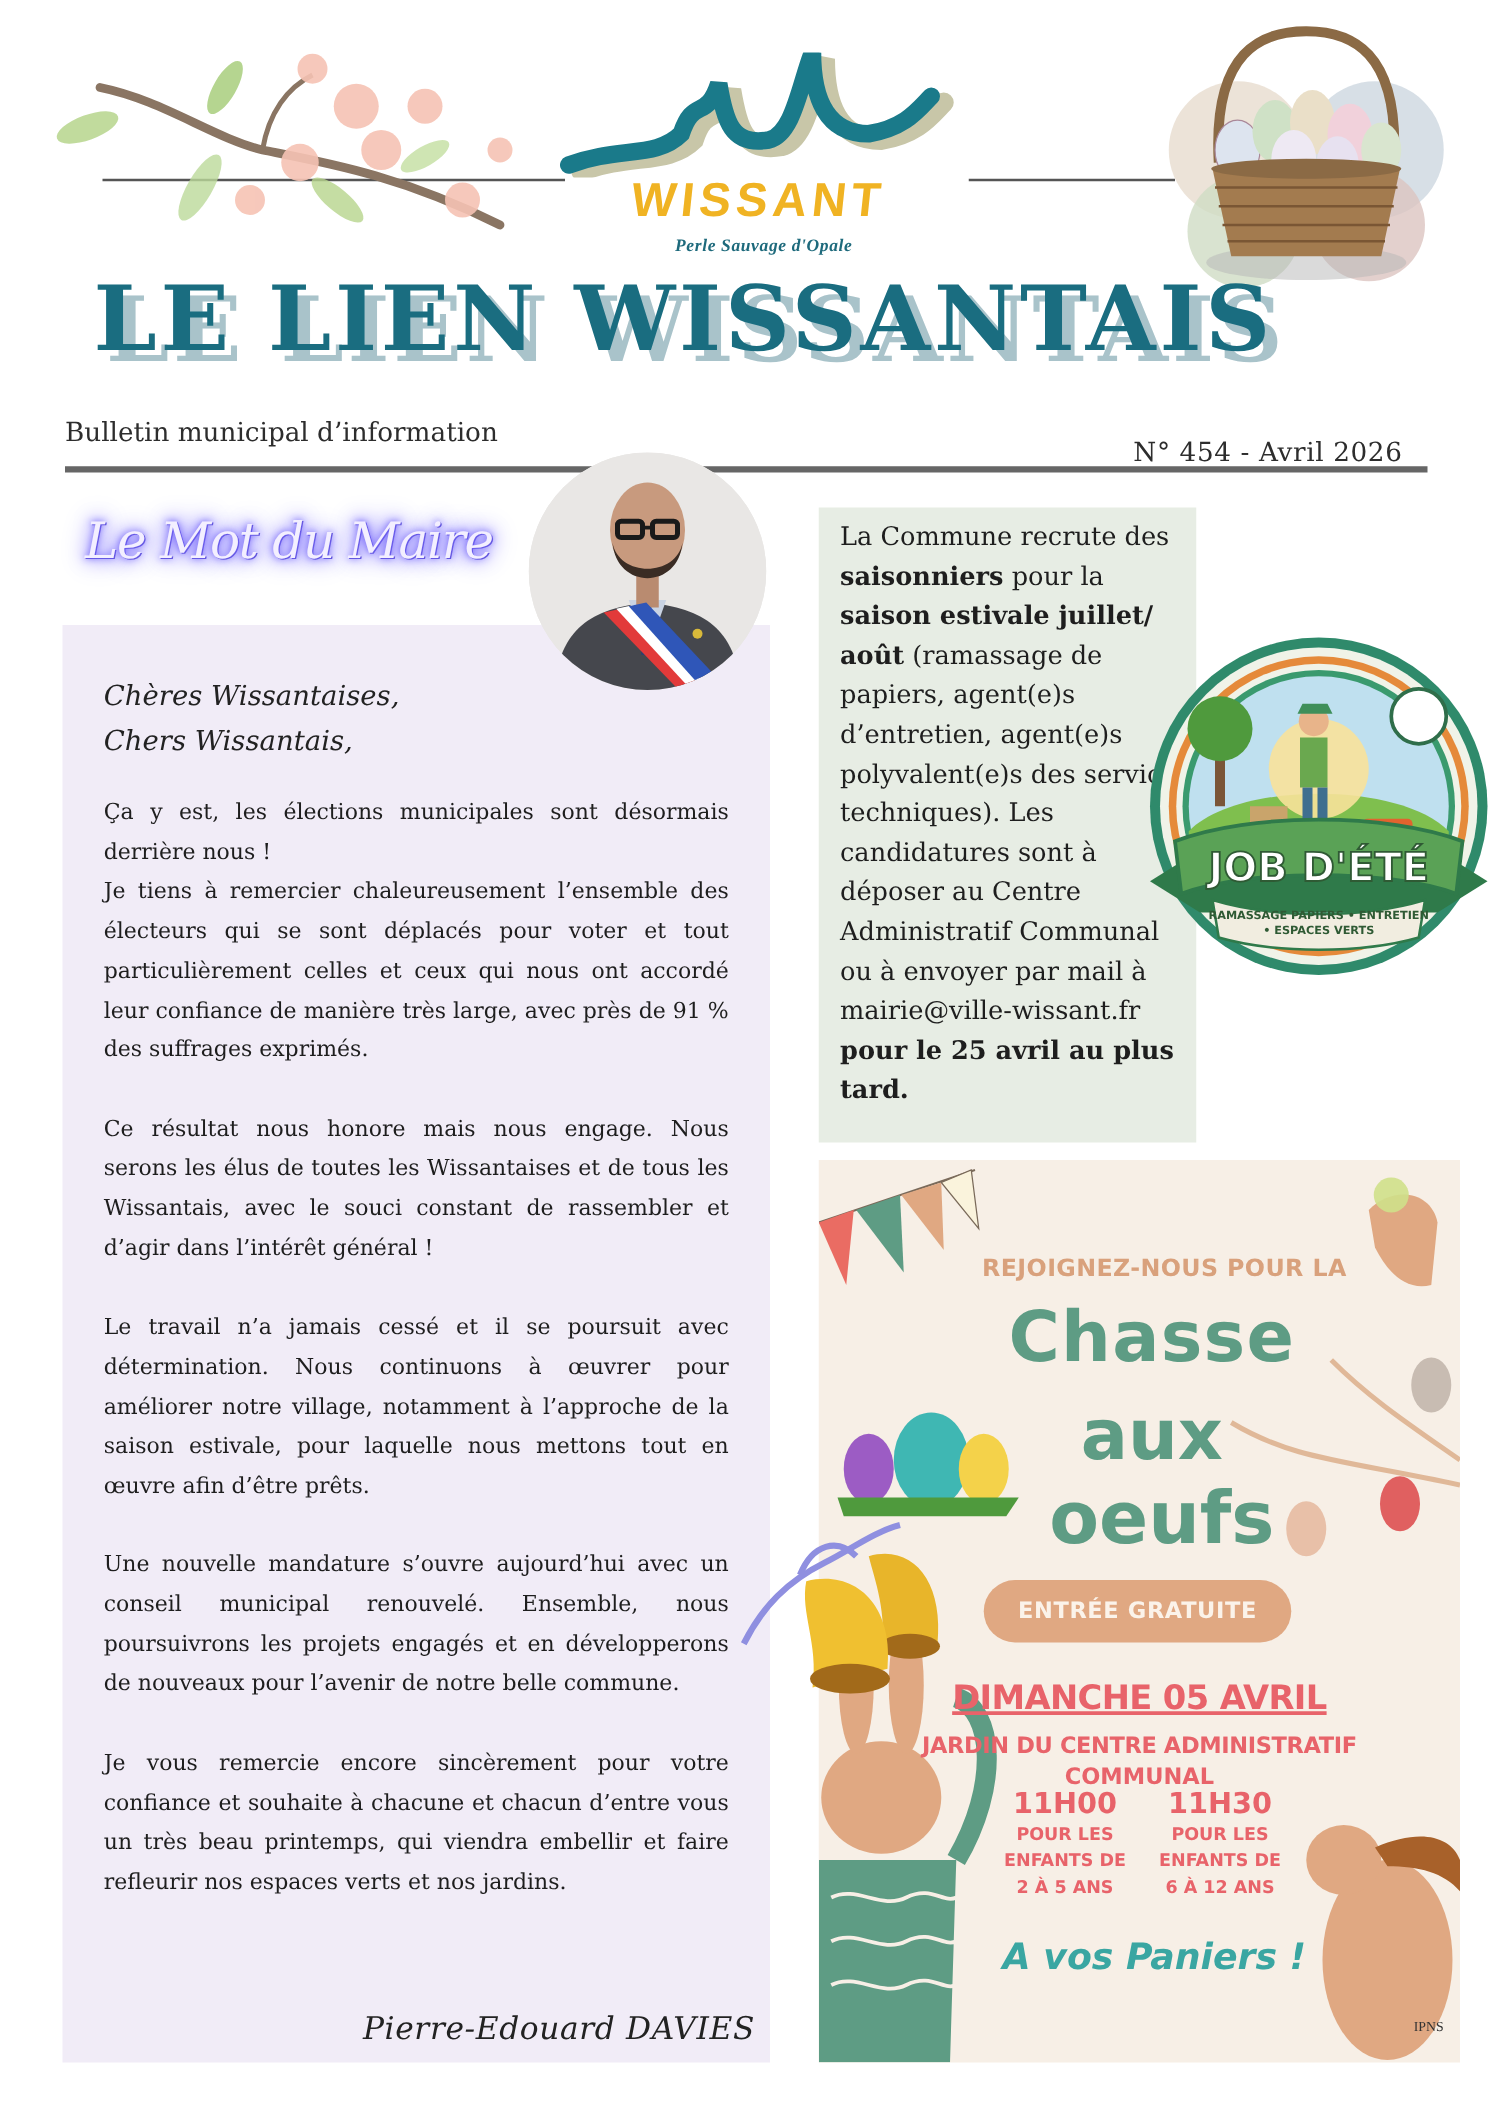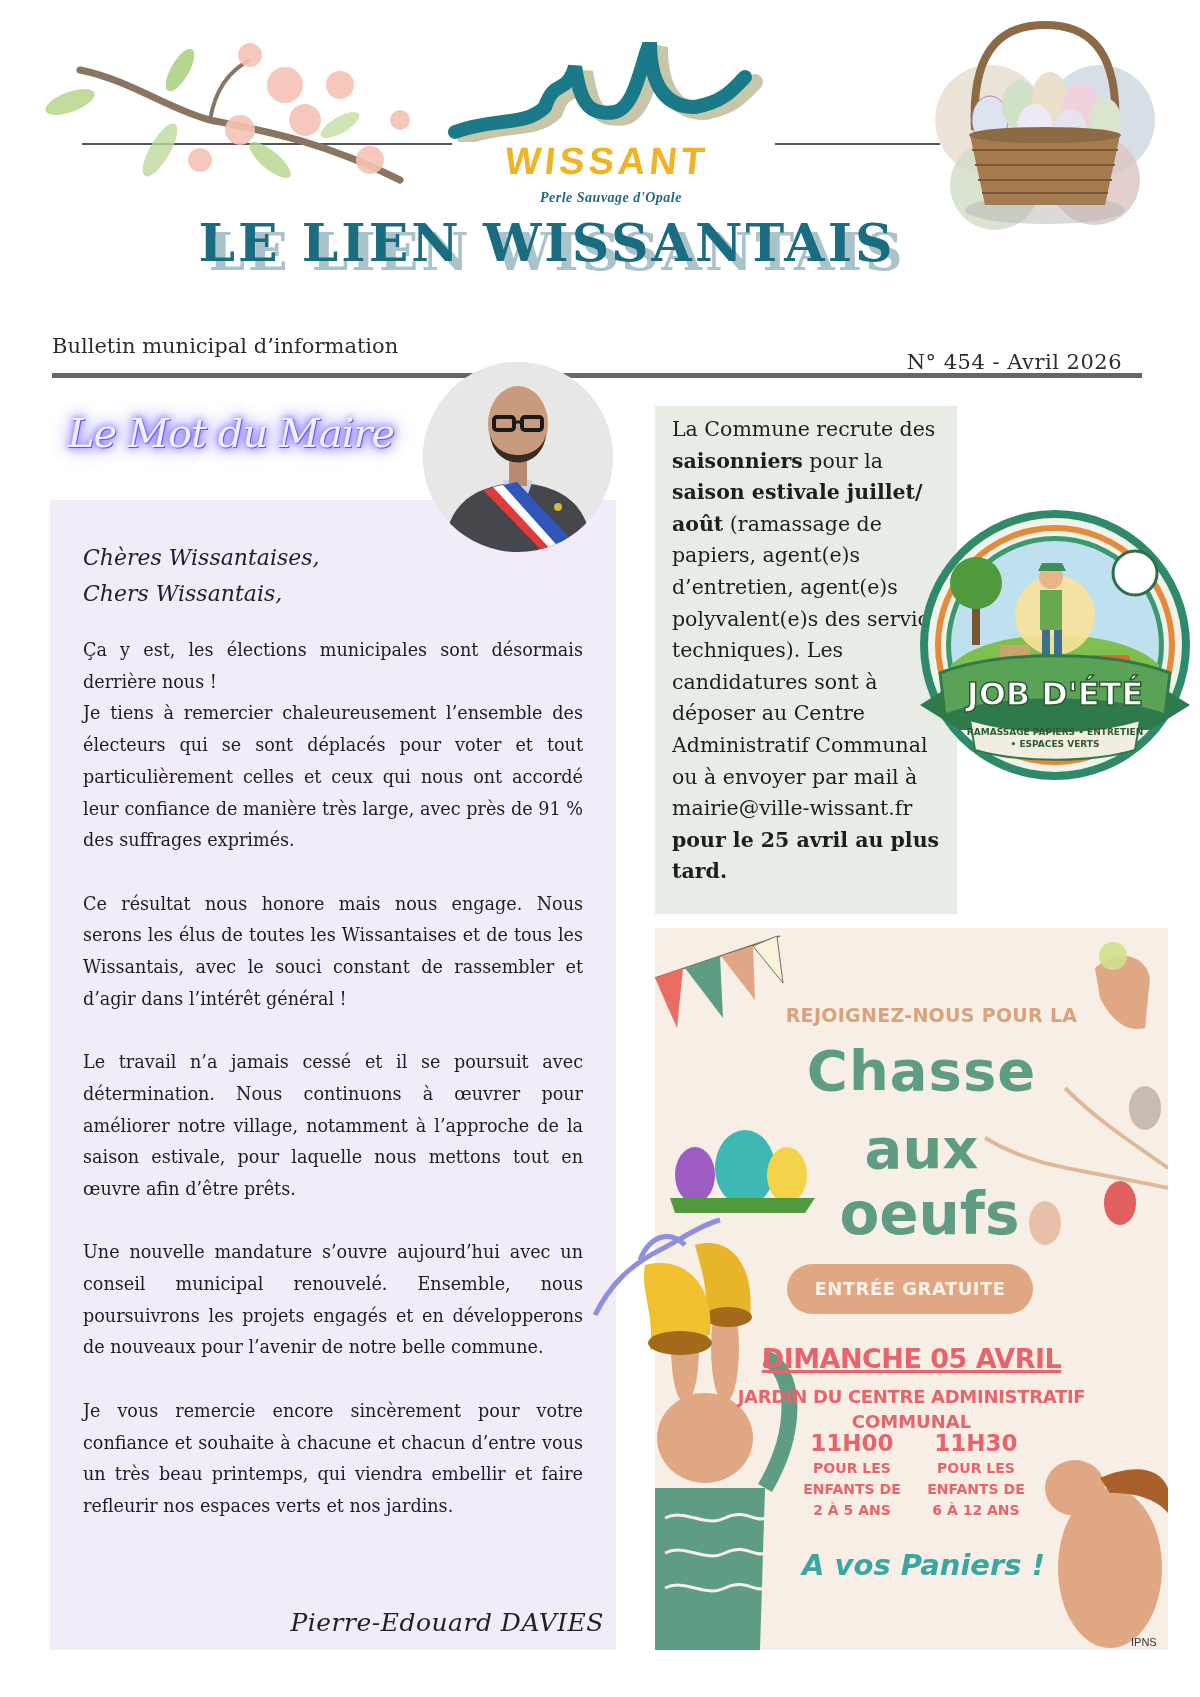--- a/index.html
+++ b/index.html
@@ -8,21 +8,21 @@
 
   
   .header { position: absolute; left: 0; top: 0; width: 1200px; height: 320px; }
   .header-line { position: absolute; top: 143px; height: 2px; background: #555; }
   .branch { position: absolute; left: 40px; top: 30px; width: 420px; height: 170px; }
   .logo { position: absolute; left: 445px; top: 42px; width: 330px; height: 170px; }
   .logo-text { position: absolute; left: 60px; top: 98px; font-family: "Liberation Sans", sans-serif; font-size: 38px; color: #f0b323; letter-spacing: 4px; font-weight: bold; transform: skewX(-6deg); }
   .logo-sub { position: absolute; left: 95px; top: 148px; font-family: "Liberation Serif", serif; font-style: italic; font-weight: bold; font-size: 14px; color: #1e6a7c; letter-spacing: 0.5px; }
   .basket { position: absolute; left: 930px; top: 20px; width: 230px; height: 210px; }
 
-  .title { position: absolute; left: 0; top: 212px; width: 1094px; text-align: center; font-family: "DejaVu Serif", serif; font-weight: bold; font-size: 52px; letter-spacing: 3px; color: #1a6d80; text-shadow: 10px 9px 0 #a9c3ca; }
+  .title { position: absolute; left: 0; top: 212px; width: 1094px; text-align: center; font-family: "DejaVu Serif", serif; font-weight: bold; font-size: 72px; letter-spacing: 3px; color: #1a6d80; text-shadow: 10px 9px 0 #a9c3ca; }
 
   .subhead { position: absolute; top: 334px; font-family: "DejaVu Serif", serif; font-size: 21px; color: #2d2d2d; }
   .subhead.left { left: 52px; }
   .subhead.right { right: 78px; letter-spacing: 0.5px; margin-top: 16px; }
   .rule { position: absolute; left: 52px; top: 373px; width: 1090px; height: 5px; background: #666; }
 
   
   .mayor-title { position: absolute; left: 68px; top: 410px; font-family: "DejaVu Serif", serif; font-style: italic; font-size: 40px; color: #f3efff; letter-spacing: -1px;
     text-shadow: 0 0 6px #6b5cf5, 0 0 14px #7a6bff, 0 0 22px #8c80ff, 1px 1px 0 #5a4ed0; }
   .mayor-photo { position: absolute; left: 423px; top: 362px; width: 190px; height: 190px; border-radius: 50%; background: #e8e6e4; overflow: hidden; z-index: 3; }
@@ -53,21 +53,21 @@
   .p-place1 { top: 438px; font-size: 18px; color: #e8636a; letter-spacing: -0.3px; }
   .p-place2 { top: 463px; font-size: 18px; color: #e8636a; }
   .p-time { position: absolute; font-family: "DejaVu Sans", sans-serif; font-weight: bold; color: #e8636a; text-align: center; }
   .p-t1 { left: 132px; top: 500px; width: 130px; }
   .p-t2 { left: 256px; top: 500px; width: 130px; }
   .p-time .hr { font-size: 23px; line-height: 30px; }
   .p-time .sub { font-size: 14px; line-height: 21px; }
   .p-paniers { top: 600px; font-size: 29px; color: #3aa6a2; font-style: italic; padding-left: 24px; }
   .p-org1 { top: 652px; font-size: 15px; color: #d9a17c; font-weight: normal; padding-left: 14px; }
   .p-org2 { top: 716px; font-size: 17px; color: #d9a17c; font-weight: normal; padding-left: 14px; }
-  .p-ipns { position: absolute; left: 476px; top: 688px; font-family: Liberation Sans, sans-serif; font-size: 11px; color: #333; margin-top: 20px; }
+  .p-ipns { position: absolute; left: 476px; top: 688px; font-family: Liberation Serif, serif; font-size: 11px; color: #333; }
 
   .bells { position: absolute; left: 590px; top: 1205px; width: 180px; height: 150px; z-index: 5; }
   svg { display: block; }
 </style>
 </head>
 <body>
 
 <div class="header">
   <div class="header-line" style="left:82px;width:370px"></div>
   <div class="header-line" style="left:775px;width:165px"></div>

